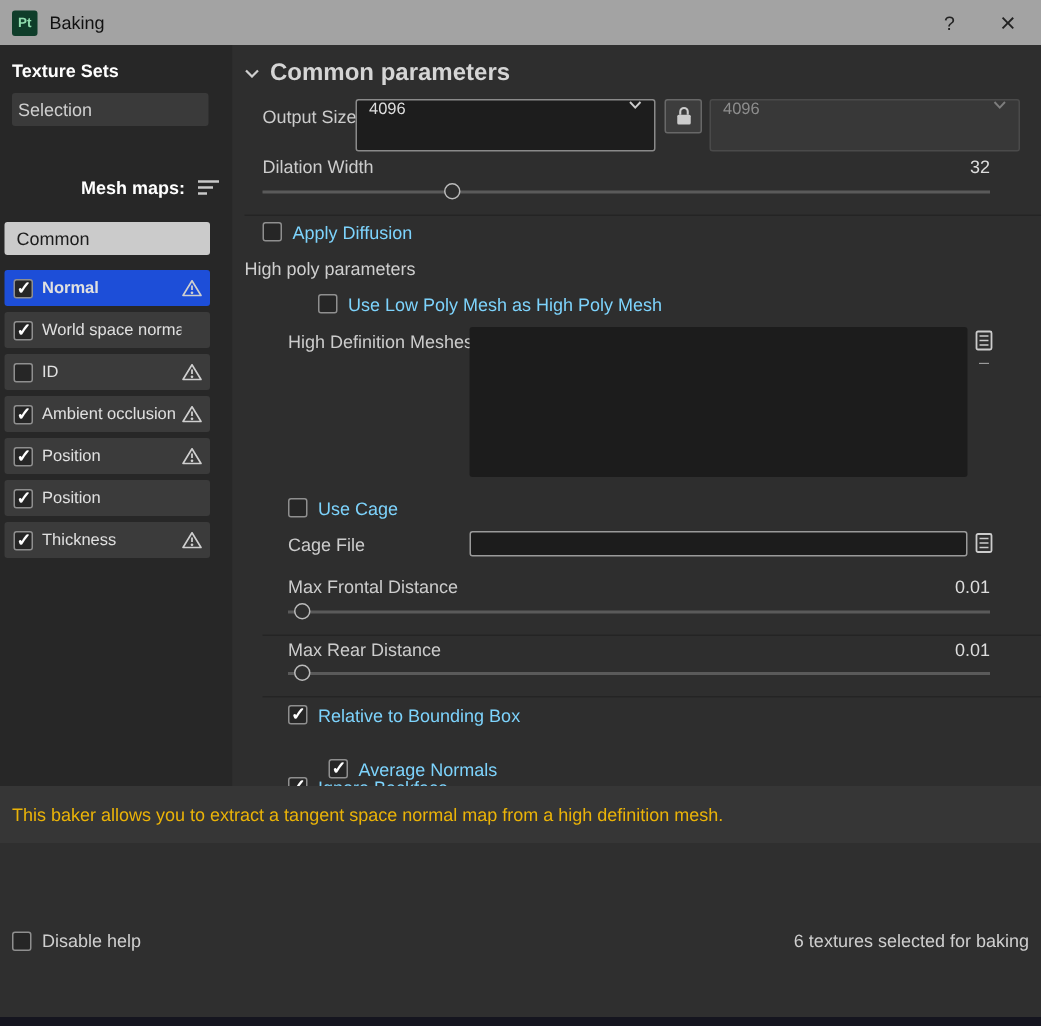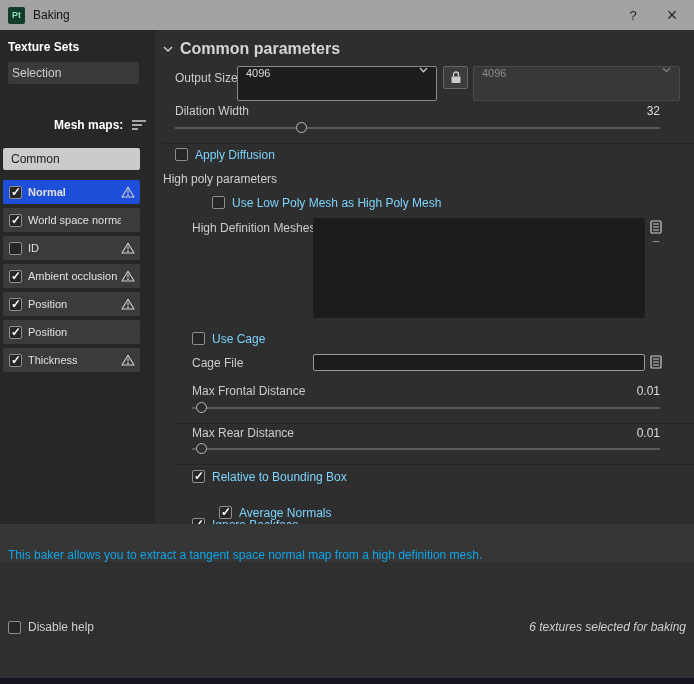--- a/index.html
+++ b/index.html
@@ -48,23 +48,23 @@
   .sep { position:absolute; left:8px; right:0; height:1px; background:#242424; }
   .checkrow { position:absolute; display:flex; align-items:flex-start; gap:7px; font-size:12px; color:#7dd3fc; white-space:nowrap; }
   .subheader { position:absolute; left:8px; top:142px; font-size:12px; color:#cfcfcf; }
   .listbox { position:absolute; left:158px; top:188px; width:332px; height:100px; background:#1c1c1c; border-radius:2px; }
   .sidecontrol { position:absolute; display:flex; flex-direction:column; align-items:center; gap:2px; }
   .minuslbl { font-size:12px; color:#9a9a9a; line-height:10px; }
   .textinput { position:absolute; left:158px; top:324px; width:332px; height:17px; background:#1c1c1c; border:1px solid #9a9a9a; border-radius:2px; color:#dddddd; font-size:11px; padding:0 4px; font-family:inherit; }
 
   
   .bottom { position:absolute; top:524px; left:0; right:0; height:154px; background:#2f2f2f; }
-  .help-band { height:38px; background:#363636; display:flex; align-items:flex-end; padding-left:8px; font-size:12px; color:#0ea5e9; }
+  .help-band { height:38px; background:#363636; display:flex; align-items:center; padding-left:8px; font-size:12px; color:#eab308; }
   .bottom-row { position:absolute; left:8px; right:8px; top:96px; display:flex; align-items:center; gap:7px; font-size:12px; color:#cfcfcf;text-align:center; }
-  .status { margin-left:auto;font-style:italic; }
+  .status { margin-left:auto; }
   .footer { position:absolute; left:0; right:6px; top:128px; display:flex; justify-content:flex-end; gap:7px; }
   .footer button { height:25px; background:#3d3d3d; border:1px solid #636363; border-radius:3px; color:#e2e2e2; font-size:12px; padding:0 18px; font-family:inherit; }
   .bottom-strip { position:absolute; top:678px; left:0; right:0; height:6px; background:#15151f; }
 </style>
 </head>
 <body>
 
 <div class="window">
 
   <div class="titlebar">

